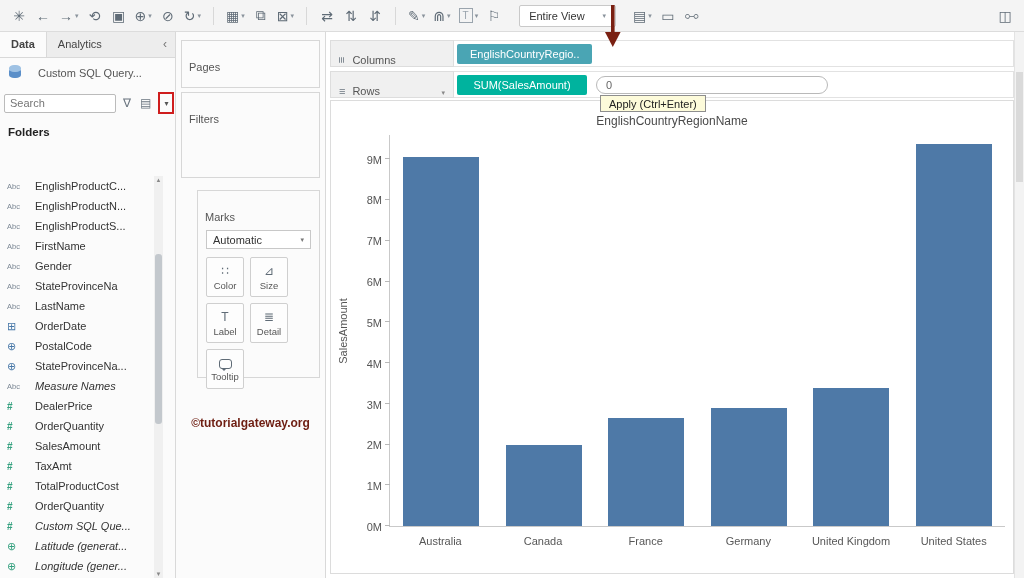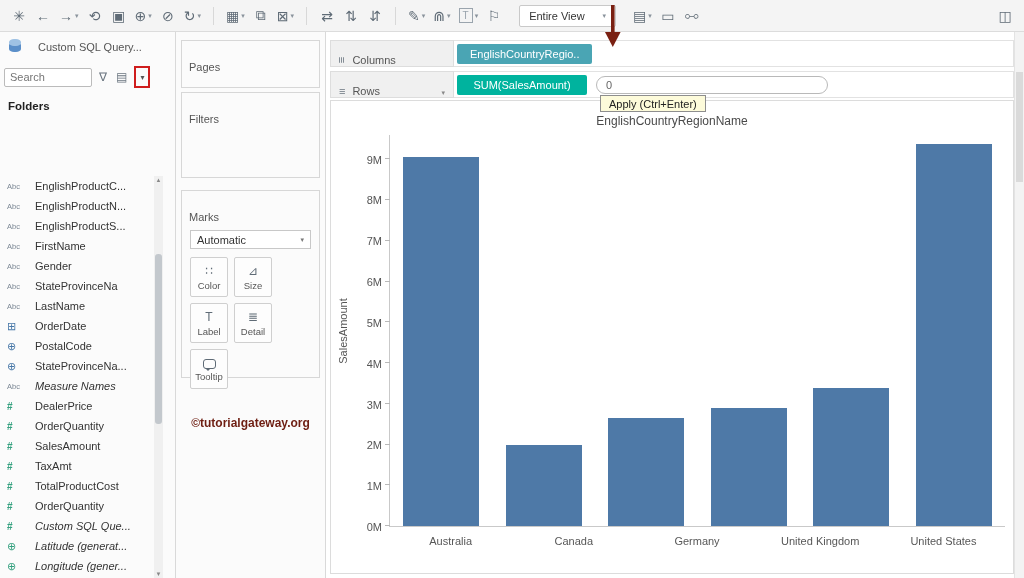--- a/index.html
+++ b/index.html
@@ -24,21 +24,21 @@
     border-right:1px solid #d9d9d9; overflow:hidden; }
   .pane-tabs { display:flex; height:26px; background:#ededed; border-bottom:1px solid #d9d9d9; align-items:stretch; }
   .tab { padding:6px 11px 0 11px; color:#444; }
   .tab.active { background:#fbfbfb; font-weight:bold; border-right:1px solid #d9d9d9; }
   .collapse-btn { margin-left:auto; padding:5px 8px 0 8px; color:#777; font-size:12px; }
   .ds-row { height:30px; display:flex; align-items:center; gap:17px; padding:0 9px; color:#555; }
   .db-icon { width:12px; height:10px; background:#5b8fc9; border-radius:5px/3px; position:relative; flex:none; }
   .db-icon::before { content:""; position:absolute; top:-3px; left:0; width:12px; height:7px;
     background:#9fc2e4; border-radius:5px/3px; }
   .search-row { height:30px; display:flex; align-items:center; gap:5px; padding:0 4px; }
-  .search-input { width:88px; height:19px; border:1px solid #bbb; border-radius:2px; padding:0 5px;
+  .search-input { width:112px; height:19px; border:1px solid #bbb; border-radius:2px; padding:0 5px;
     font-family:"Liberation Sans",sans-serif; font-size:11px; color:#333; background:#fff; }
   .mini-icon { color:#6b7680; font-size:12px; padding:0 2px; }
   .red-box { border:2px solid #cf1d1d; height:22px; display:flex; align-items:center; padding:0 4px; }
   .red-box span { font-size:8px; color:#555; }
   .folders-header { font-weight:bold; color:#222; padding:8px 8px 4px 8px; font-size:11.5px; }
   .field-list { position:absolute; top:144px; left:0; right:22px; bottom:0; overflow:hidden; }
   .field-row { height:20px; display:flex; align-items:center; padding-left:7px; gap:2px; cursor:default; }
   .field-icon { width:26px; flex:none; font-size:11px; }
   .field-icon.abc { font-size:7.5px; letter-spacing:0; }
   .field-icon.num { font-size:10px; font-weight:bold; }
@@ -48,21 +48,21 @@
   .pane-scrollbar .arrow { position:absolute; left:0; width:9px; text-align:center; font-size:6px; color:#888; }
   .pane-scrollbar .thumb { position:absolute; top:78px; height:170px; left:1px; right:1px;
     background:#c3c8cd; border-radius:3px; }
 
   
   .cards-pane { position:absolute; top:32px; left:176px; width:150px; bottom:0; background:#fbfbfb;
     border-right:1px solid #d9d9d9; padding:8px 5px; overflow:hidden; }
   .card { background:#fbfbfb; border:1px solid #d7d7d7; padding:20px 7px; color:#555; }
   .card.pages { height:48px; margin-bottom:4px; }
   .card.filters { height:86px; margin-bottom:12px; }
-  .card.marks { height:188px; }
+  .card.marks { height:188px;margin-left:16px; }
   .card-title { color:#555; }
   .marks-select { margin:7px 1px 8px 1px; height:19px; border:1px solid #c8c8c8; background:#fff;
     display:flex; align-items:center; padding:0 6px; color:#333; }
   .marks-select .caret { margin-left:auto; font-size:7px; color:#777; }
   .marks-buttons { display:flex; flex-wrap:wrap; gap:6px; padding:0 1px; }
   .mark-btn { width:38px; height:40px; border:1px solid #cfcfcf; border-radius:2px; background:#fdfdfd;
     display:flex; flex-direction:column; align-items:center; justify-content:center; gap:2px; }
   .mark-glyph { font-size:12px; color:#5f6b76; height:14px; line-height:14px; }
   .mark-label { font-size:9.5px; color:#555; }
   .bubble-icon { width:13px; height:10px; border:1.5px solid #5f6b76; border-radius:3px; position:relative; margin-top:2px; }
@@ -197,20 +197,25 @@
       </span>
       <span class="tb-icon">
         <span>⧟</span>
       </span>
       <span class="tb-icon push">
         <span>◫</span>
       </span>
     </div>
 
   <div class="data-pane">
+    <div class="pane-tabs">
+      <div class="tab active">Data</div>
+      <div class="tab">Analytics</div>
+      <div class="collapse-btn">‹</div>
+    </div>
     <div class="ds-row">
       <span class="db-icon"></span>
       <span>Custom SQL Query...</span>
     </div>
     <div class="search-row">
       <input class="search-input" placeholder="Search" style="">
       <span class="mini-icon">∇</span>
       <span class="mini-icon">▤</span>
       <span class="red-box">
         <span>▾</span>
@@ -415,20 +420,21 @@
             <div class="slot">
               <div class="bar" style="height: 97.8125%; background: rgb(78, 121, 167);"></div>
             </div>
           </div>
       </div>
       <div class="x-labels">
         <div class="x-spacer"></div>
         <div class="x-labels" style="flex:1;height:auto;padding:0">
             <div class="x-slot">Australia</div>
             <div class="x-slot">Canada</div>
+            <div class="x-slot">France</div>
             <div class="x-slot">Germany</div>
             <div class="x-slot">United Kingdom</div>
             <div class="x-slot">United States</div>
           </div>
       </div>
     </div>
   </div>
 
   <div class="right-strip">
     <div class="thumb"></div>

